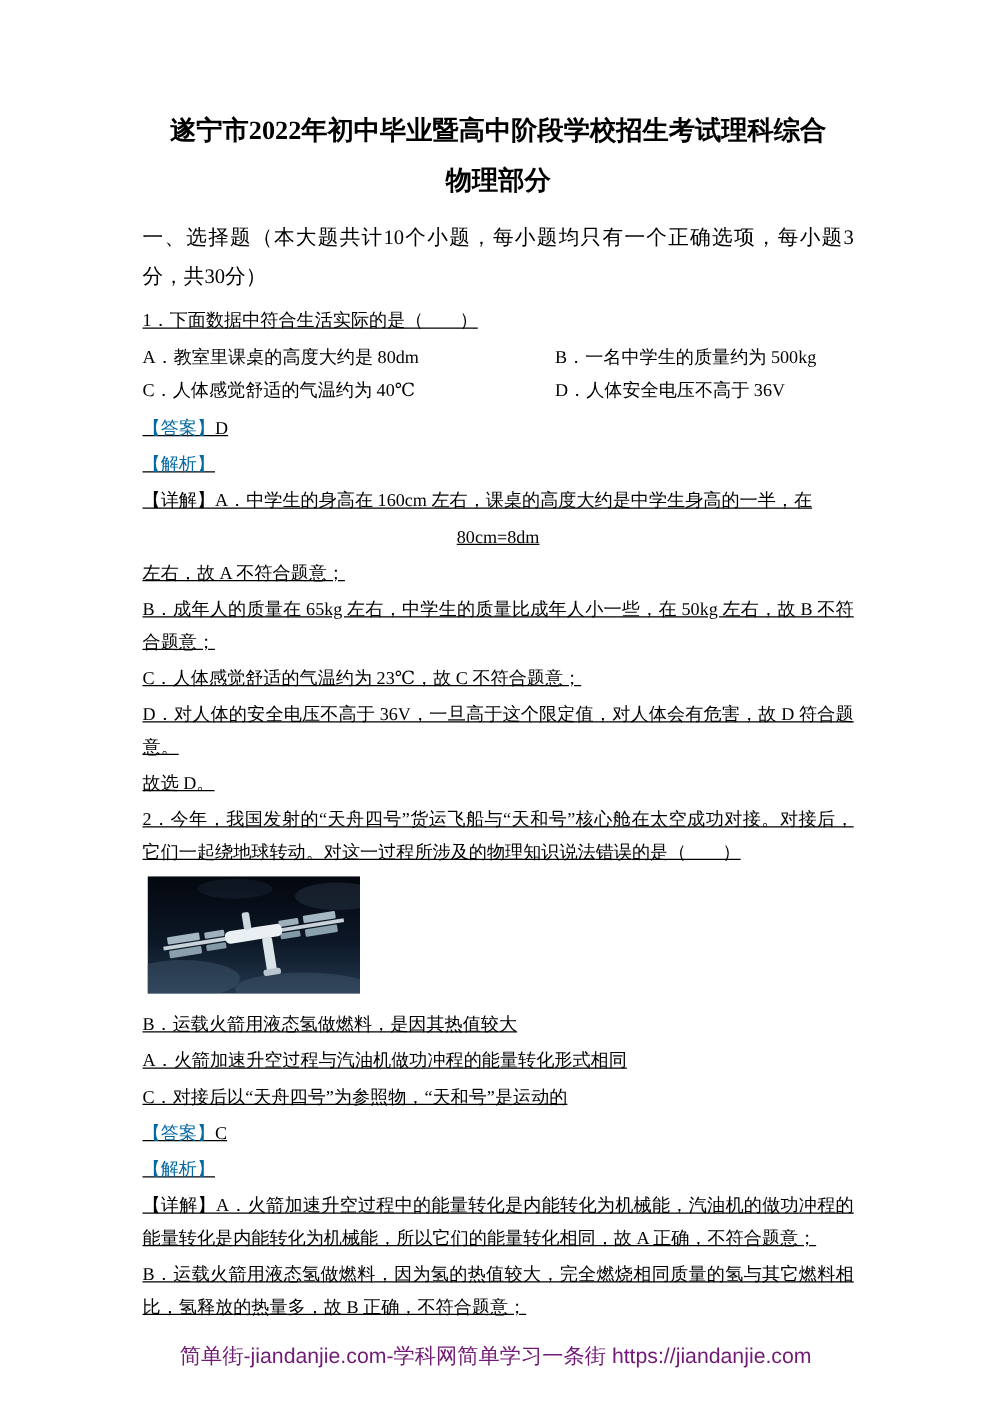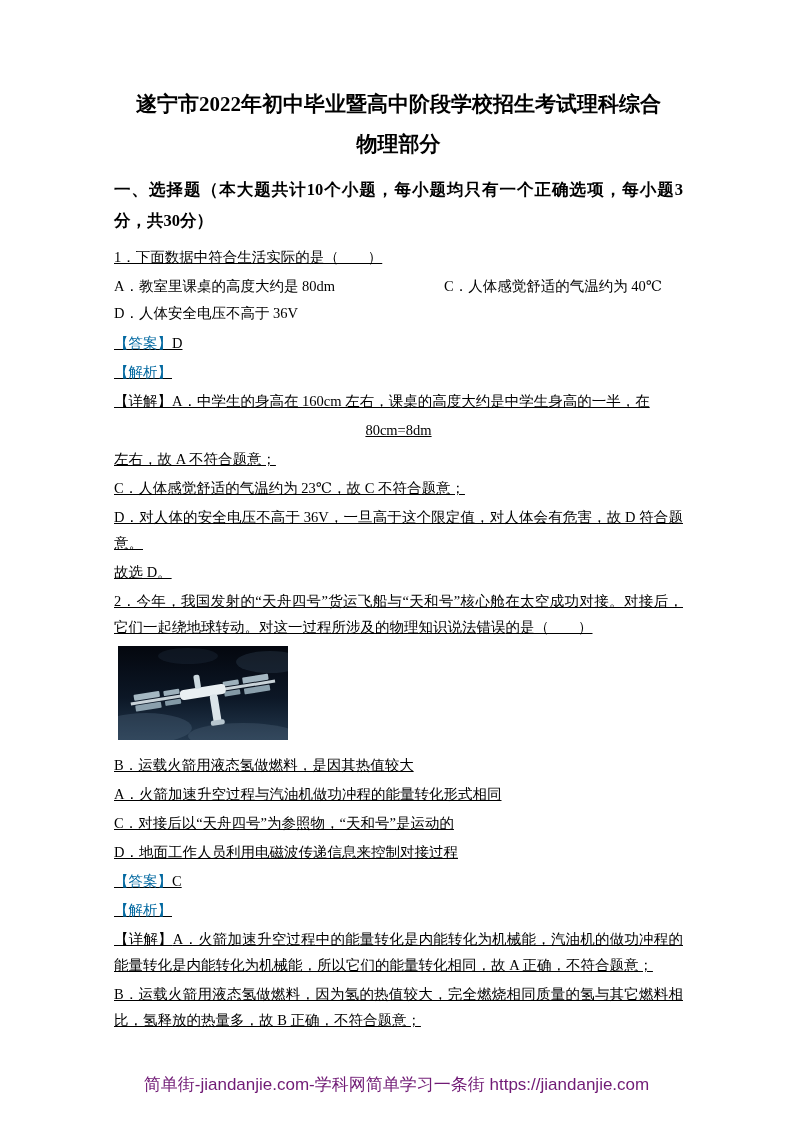--- a/index.html
+++ b/index.html
@@ -20,21 +20,21 @@
     margin: 0 0 10px 0;
     text-align: center;
     font-size: 21px;
     font-weight: bold;
     line-height: 40px;
   }
   .title .tline { display: block; }
   .section {
     margin: 0 0 8px 0;
     font-size: 16.5px;
-    font-weight: bold;
+    font-weight: normal;
     line-height: 31px;
     text-align: justify;
   }
   .para {
     margin: 0 0 3px 0;
     font-size: 14.5px;
     line-height: 26px;
     text-decoration: underline;
   }
   .justify { text-align: justify; }
@@ -77,34 +77,36 @@
     <span class="tline">遂宁市2022年初中毕业暨高中阶段学校招生考试理科综合</span>
     <span class="tline">物理部分</span>
   </h1>
 
   <h2 class="section">一、选择题（本大题共计10个小题，每小题均只有一个正确选项，每小题3分，共30分）</h2>
 
   <p class="para">1．下面数据中符合生活实际的是（　　）</p>
 
   <div class="opt-grid">
     <span>A．教室里课桌的高度大约是 80dm</span>
+    <span>B．一名中学生的质量约为 500kg</span>
     <span>C．人体感觉舒适的气温约为 40℃</span>
     <span>D．人体安全电压不高于 36V</span>
   </div>
 
   <p class="para"><span class="blue">【答案】</span><span>D</span></p>
 
   <p class="para"><span class="blue">【解析】</span></p>
 
   <p class="para justify"><span>【详解】</span><span>A．中学生的身高在 160cm 左右，课桌的高度大约是中学生身高的一半，在</span></p>
 
   <p class="para center">80cm=8dm</p>
 
   <p class="para">左右，故 A 不符合题意；</p>
 
+  <p class="para justify">B．成年人的质量在 65kg 左右，中学生的质量比成年人小一些，在 50kg 左右，故 B 不符合题意；</p>
 
   <p class="para">C．人体感觉舒适的气温约为 23℃，故 C 不符合题意；</p>
 
   <p class="para justify">D．对人体的安全电压不高于 36V，一旦高于这个限定值，对人体会有危害，故 D 符合题意。</p>
 
   <p class="para">故选 D。</p>
 
   <p class="para justify"><span>2．今年，我国发射的“天舟四号”货运飞船与“天和号”核心舱在太空成功对接。对接后，它们一起绕地球转动。对这一过程所涉及的物理知识说法</span><em class="emph">错误</em><span>的是（　　）</span></p>
 
   <div class="station-img">
@@ -135,21 +137,20 @@
         <rect x="78" y="28" width="6" height="14" rx="2" fill="#ccd9df"></rect>
         <rect x="91" y="50" width="8" height="30" rx="3" fill="#dbe4e9"></rect>
         <rect x="88" y="76" width="14" height="5" rx="2" fill="#b7c6cf"></rect>
       </g>
     </svg>
   </div>
 
   <p class="para">B．运载火箭用液态氢做燃料，是因其热值较大</p>
   <p class="para">A．火箭加速升空过程与汽油机做功冲程的能量转化形式相同</p>
   <p class="para">C．对接后以“天舟四号”为参照物，“天和号”是运动的</p>
-  <p class="para">D．地面工作人员利用电磁波传递信息来控制对接过程</p>
 
   <p class="para"><span class="blue">【答案】</span><span>C</span></p>
 
   <p class="para"><span class="blue">【解析】</span></p>
 
   <p class="para justify"><span>【详解】</span><span>A．火箭加速升空过程中的能量转化是内能转化为机械能，汽油机的做功冲程的能量转化是内能转化为机械能，所以它们的能量转化相同，故 A 正确，不符合题意；</span></p>
 
   <p class="para justify">B．运载火箭用液态氢做燃料，因为氢的热值较大，完全燃烧相同质量的氢与其它燃料相比，氢释放的热量多，故 B 正确，不符合题意；</p>
 
 </div>

